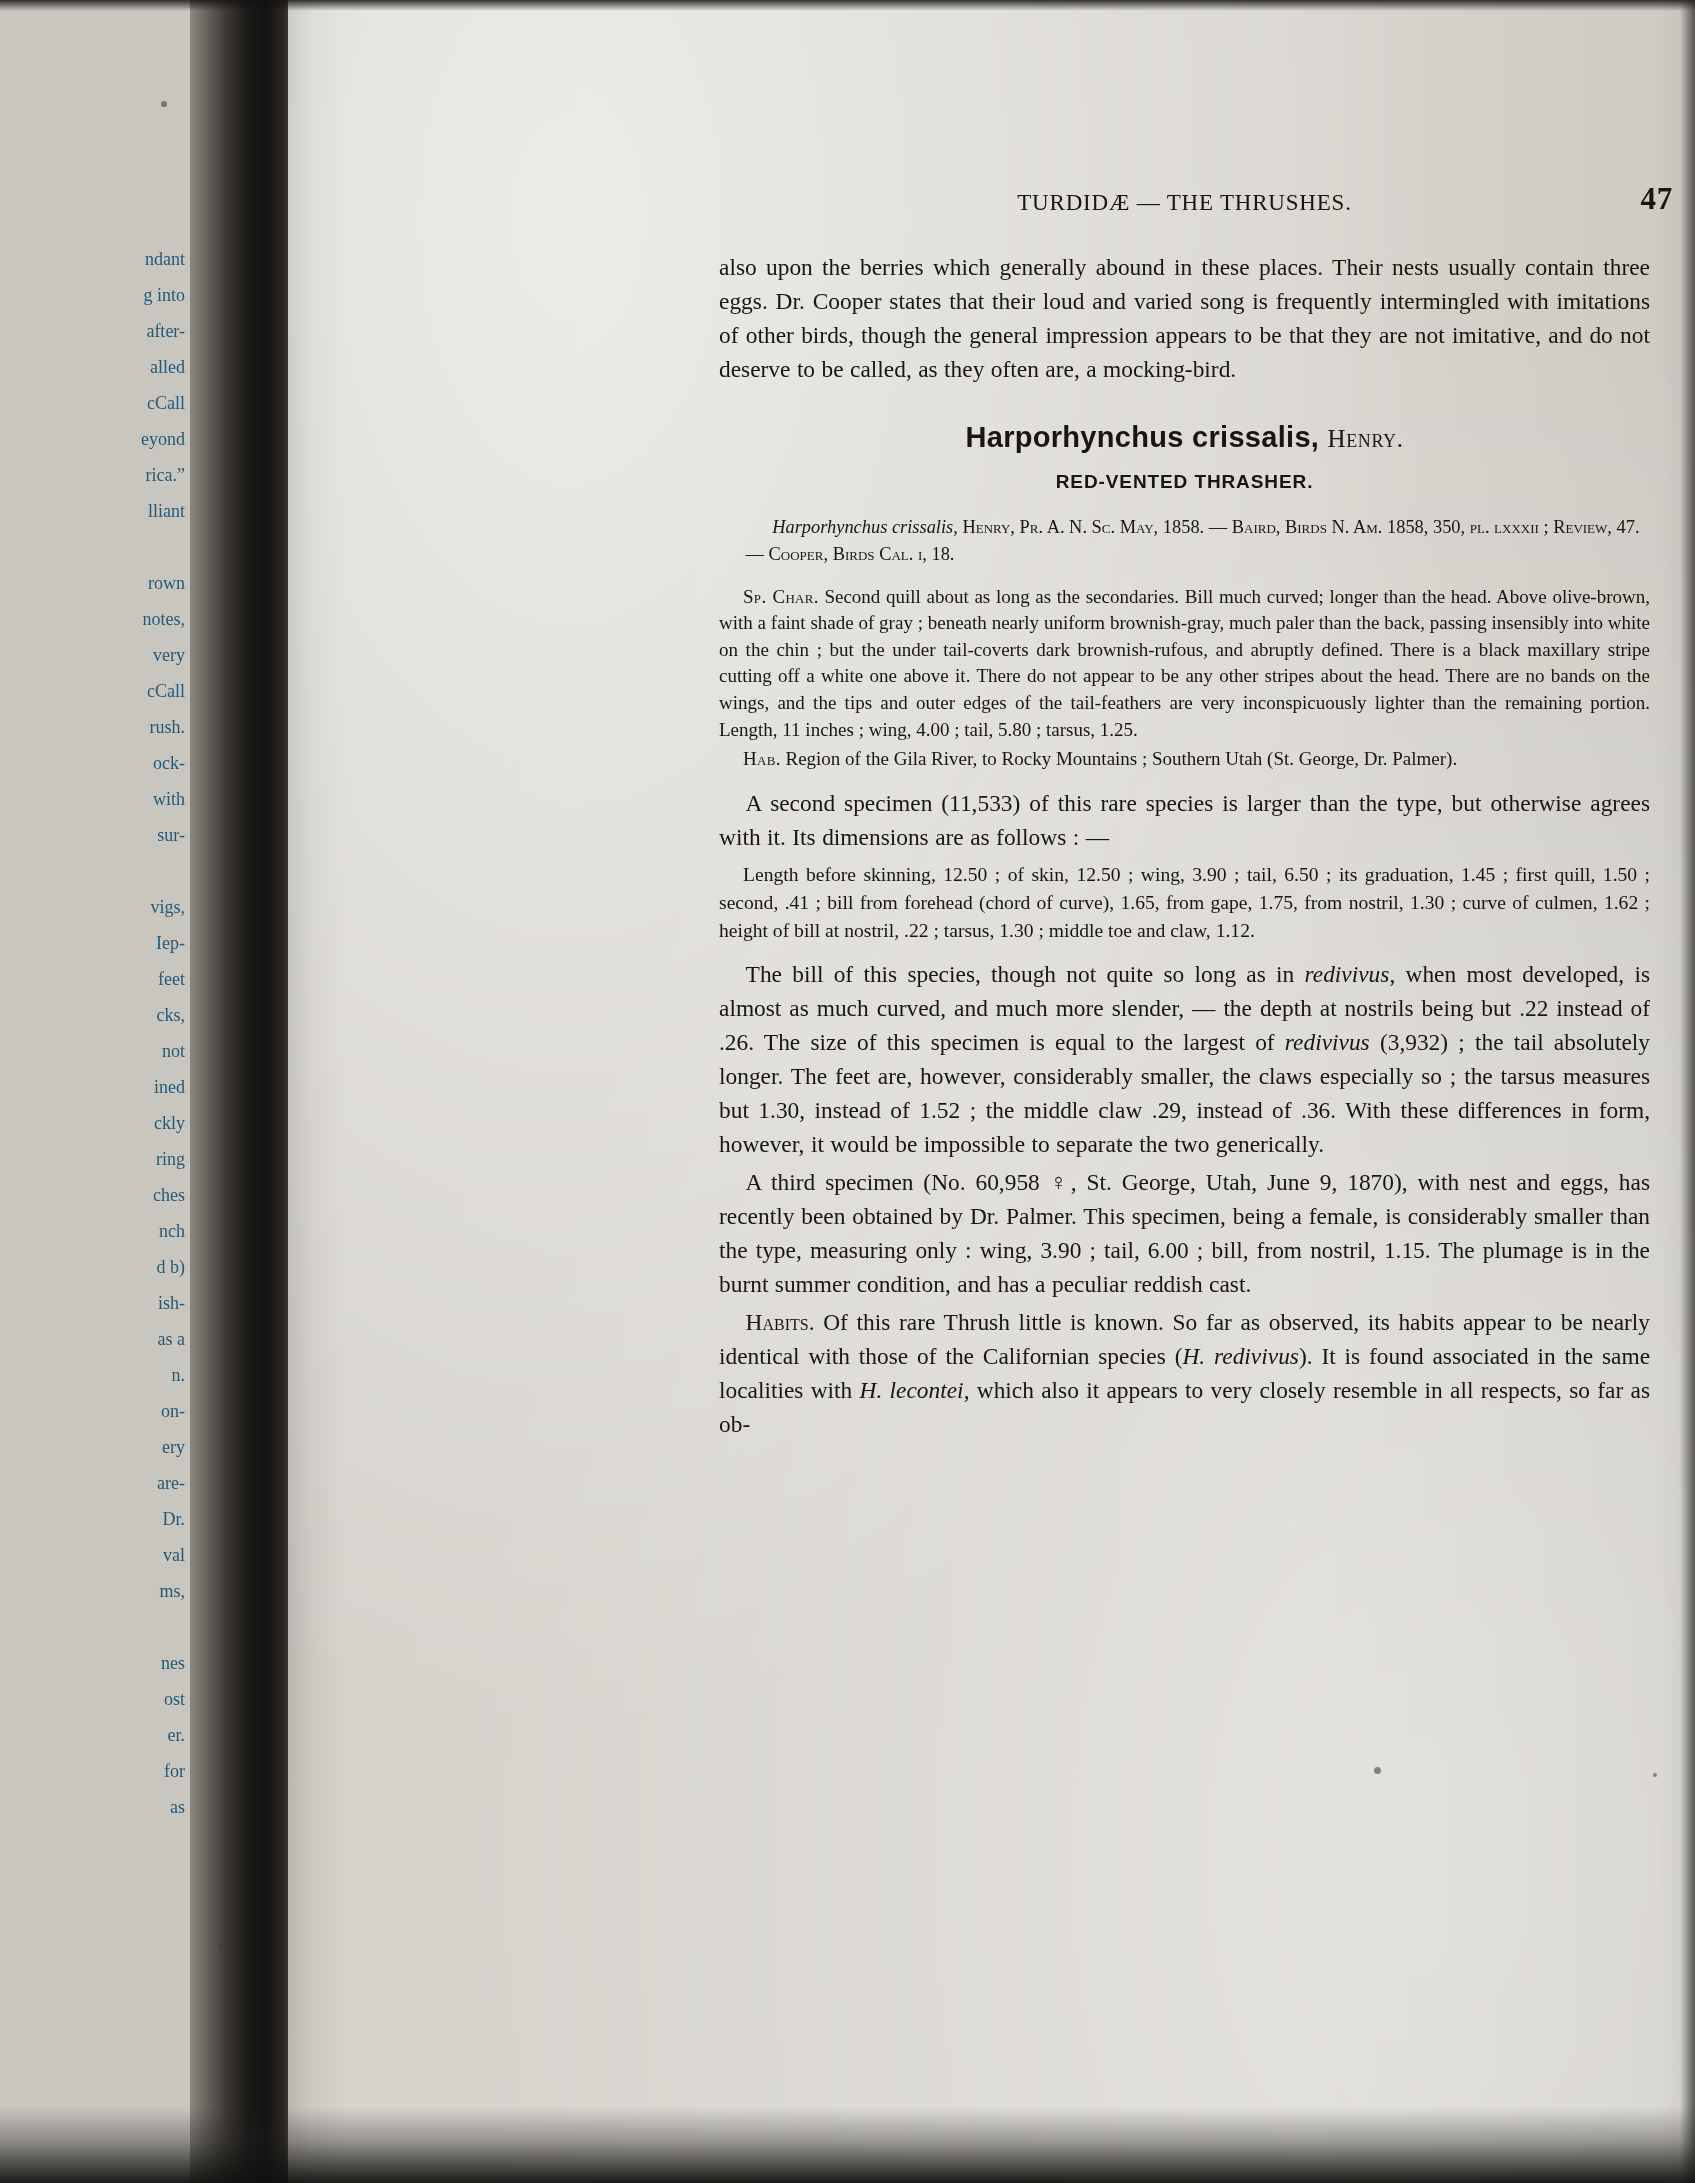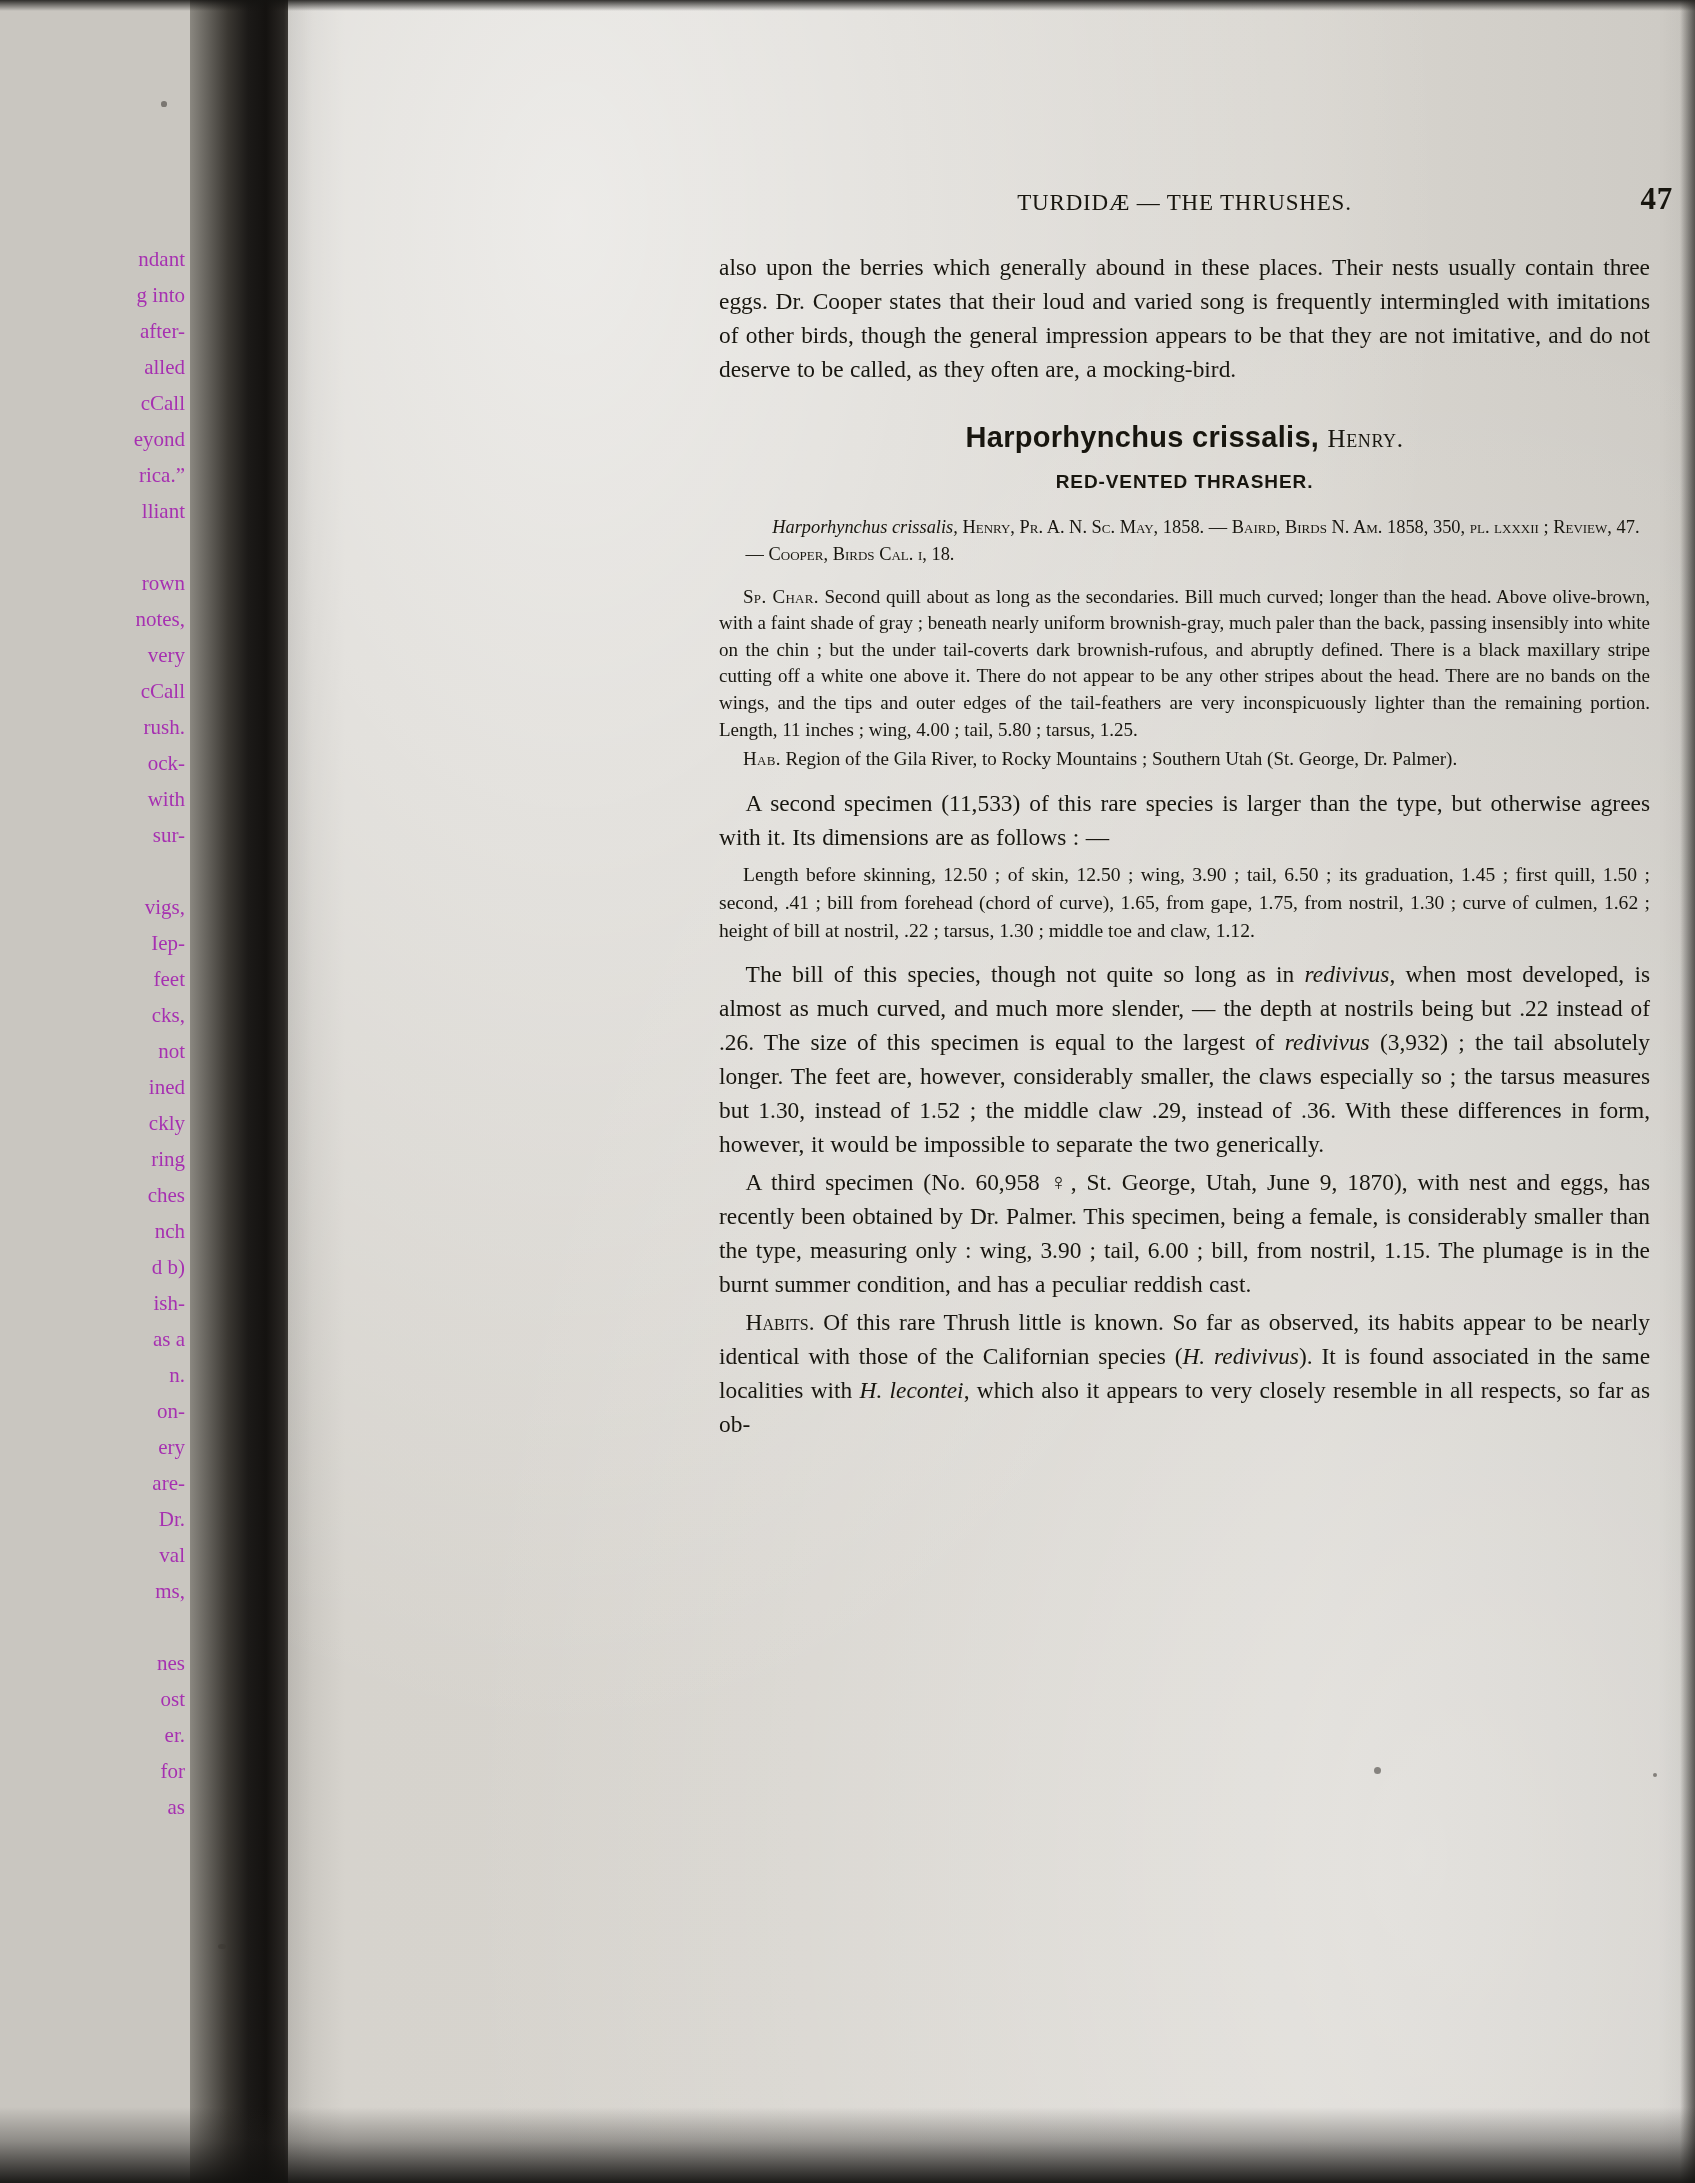--- a/index.html
+++ b/index.html
@@ -41,23 +41,23 @@
     width: 190px; height: 2183px;
     background: #c9c6c0;
   }
   #left-page-text {
     position: absolute;
     left: 0; top: 241px;
     width: 190px;
     text-align: right;
     padding-right: 5px;
     box-sizing: border-box;
-    font-size: 21px;
+    font-size: 18px;
     line-height: 36px;
-    color: #a21caf;
+    color: #0c4a6e;
     font-family: "Liberation Serif", serif;
     white-space: pre;
     opacity: 0.88;
   }
 
   
   #page {
     position: absolute;
     left: 288px; top: 0;
     width: 1408px; height: 2183px;

